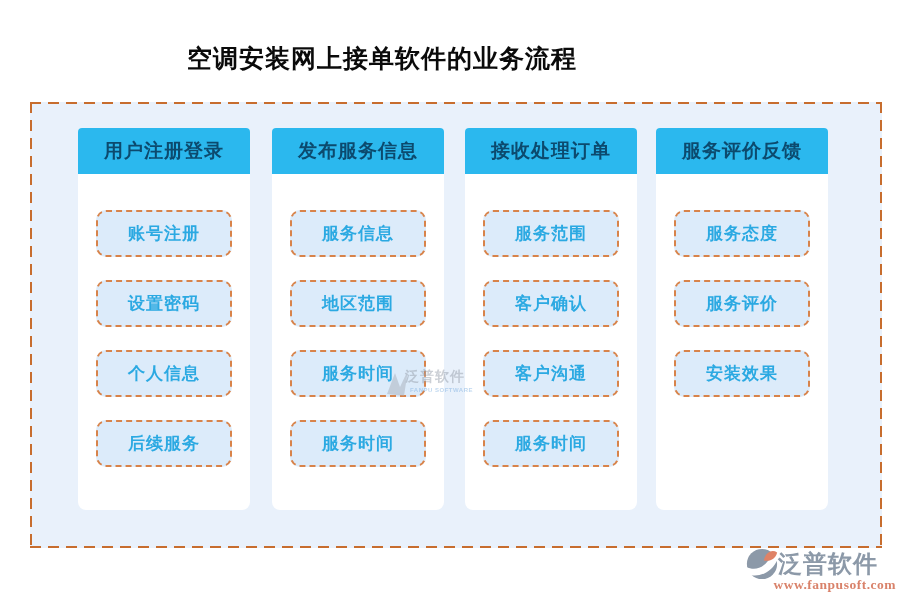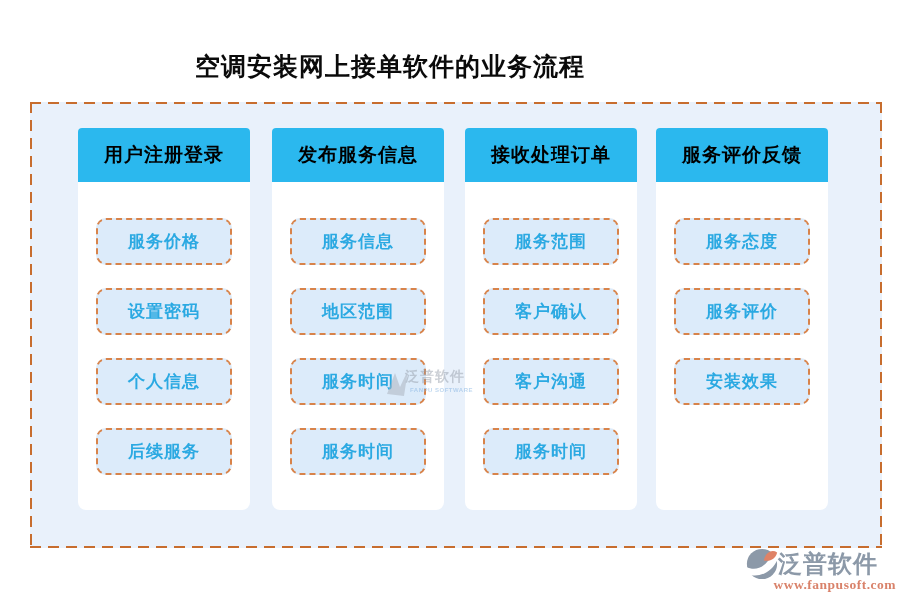--- a/index.html
+++ b/index.html
@@ -2,41 +2,41 @@
 <html><head>
 <meta charset="utf-8">
 <style>
   html,body{margin:0;padding:0;}
   body{
     width:900px;height:600px;position:relative;overflow:hidden;
     background:#ffffff;
     font-family:"Liberation Sans","DejaVu Sans",sans-serif;
   }
   .page-title{
-    position:absolute;top:34px;left:0;width:748px;margin:16px;
+    position:absolute;top:34px;left:0;width:748px;margin:8px;
     text-align:center;font-size:25px;font-weight:bold;color:#0a0a0a;
     letter-spacing:1px;
   }
   
   .frame{
     position:absolute;left:30px;top:102px;width:852px;height:446px;
     background:
       repeating-linear-gradient(90deg,#C76D2E 0 11px,transparent 11px 18px) left top/100% 2px no-repeat,
       repeating-linear-gradient(90deg,#C76D2E 0 11px,transparent 11px 18px) left bottom/100% 2px no-repeat,
       repeating-linear-gradient(180deg,#C76D2E 0 11px,transparent 11px 18px) left top/2px 100% no-repeat,
       repeating-linear-gradient(180deg,#C76D2E 0 11px,transparent 11px 18px) right top/2px 100% no-repeat,
       #E9F1FB;
   }
   .col{
     position:absolute;top:26px;width:172px;height:382px;
     background:#ffffff;border-radius:4px 4px 8px 8px;
   }
   .col.c1{left:48px}.col.c2{left:242px}.col.c3{left:435px}.col.c4{left:626px}
   .col-header{
-    height:54px;background:#2BB8EE;color:#000000;
+    height:46px;background:#2BB8EE;color:#0c4a6e;
     font-size:19px;font-weight:bold;letter-spacing:1px;
     display:flex;align-items:center;justify-content:center;
     border-radius:4px 4px 0 0;
   }
   .col-items{
     display:flex;flex-direction:column;align-items:center;
     gap:23px;padding-top:36px;
   }
   .item{
     width:136px;height:47px;box-sizing:border-box;
@@ -75,21 +75,21 @@
 </head>
 <body>
 
 <h1 class="page-title">空调安装网上接单软件的业务流程</h1>
 
 <div class="frame">
 
   <div class="col c1">
     <div class="col-header">用户注册登录</div>
     <div class="col-items">
-      <div class="item">服务价格</div>
+      <div class="item">账号注册</div>
       <div class="item">设置密码</div>
       <div class="item">个人信息</div>
       <div class="item">后续服务</div>
     </div>
   </div>
 
   <div class="col c2">
     <div class="col-header">发布服务信息</div>
     <div class="col-items">
       <div class="item">服务信息</div>

